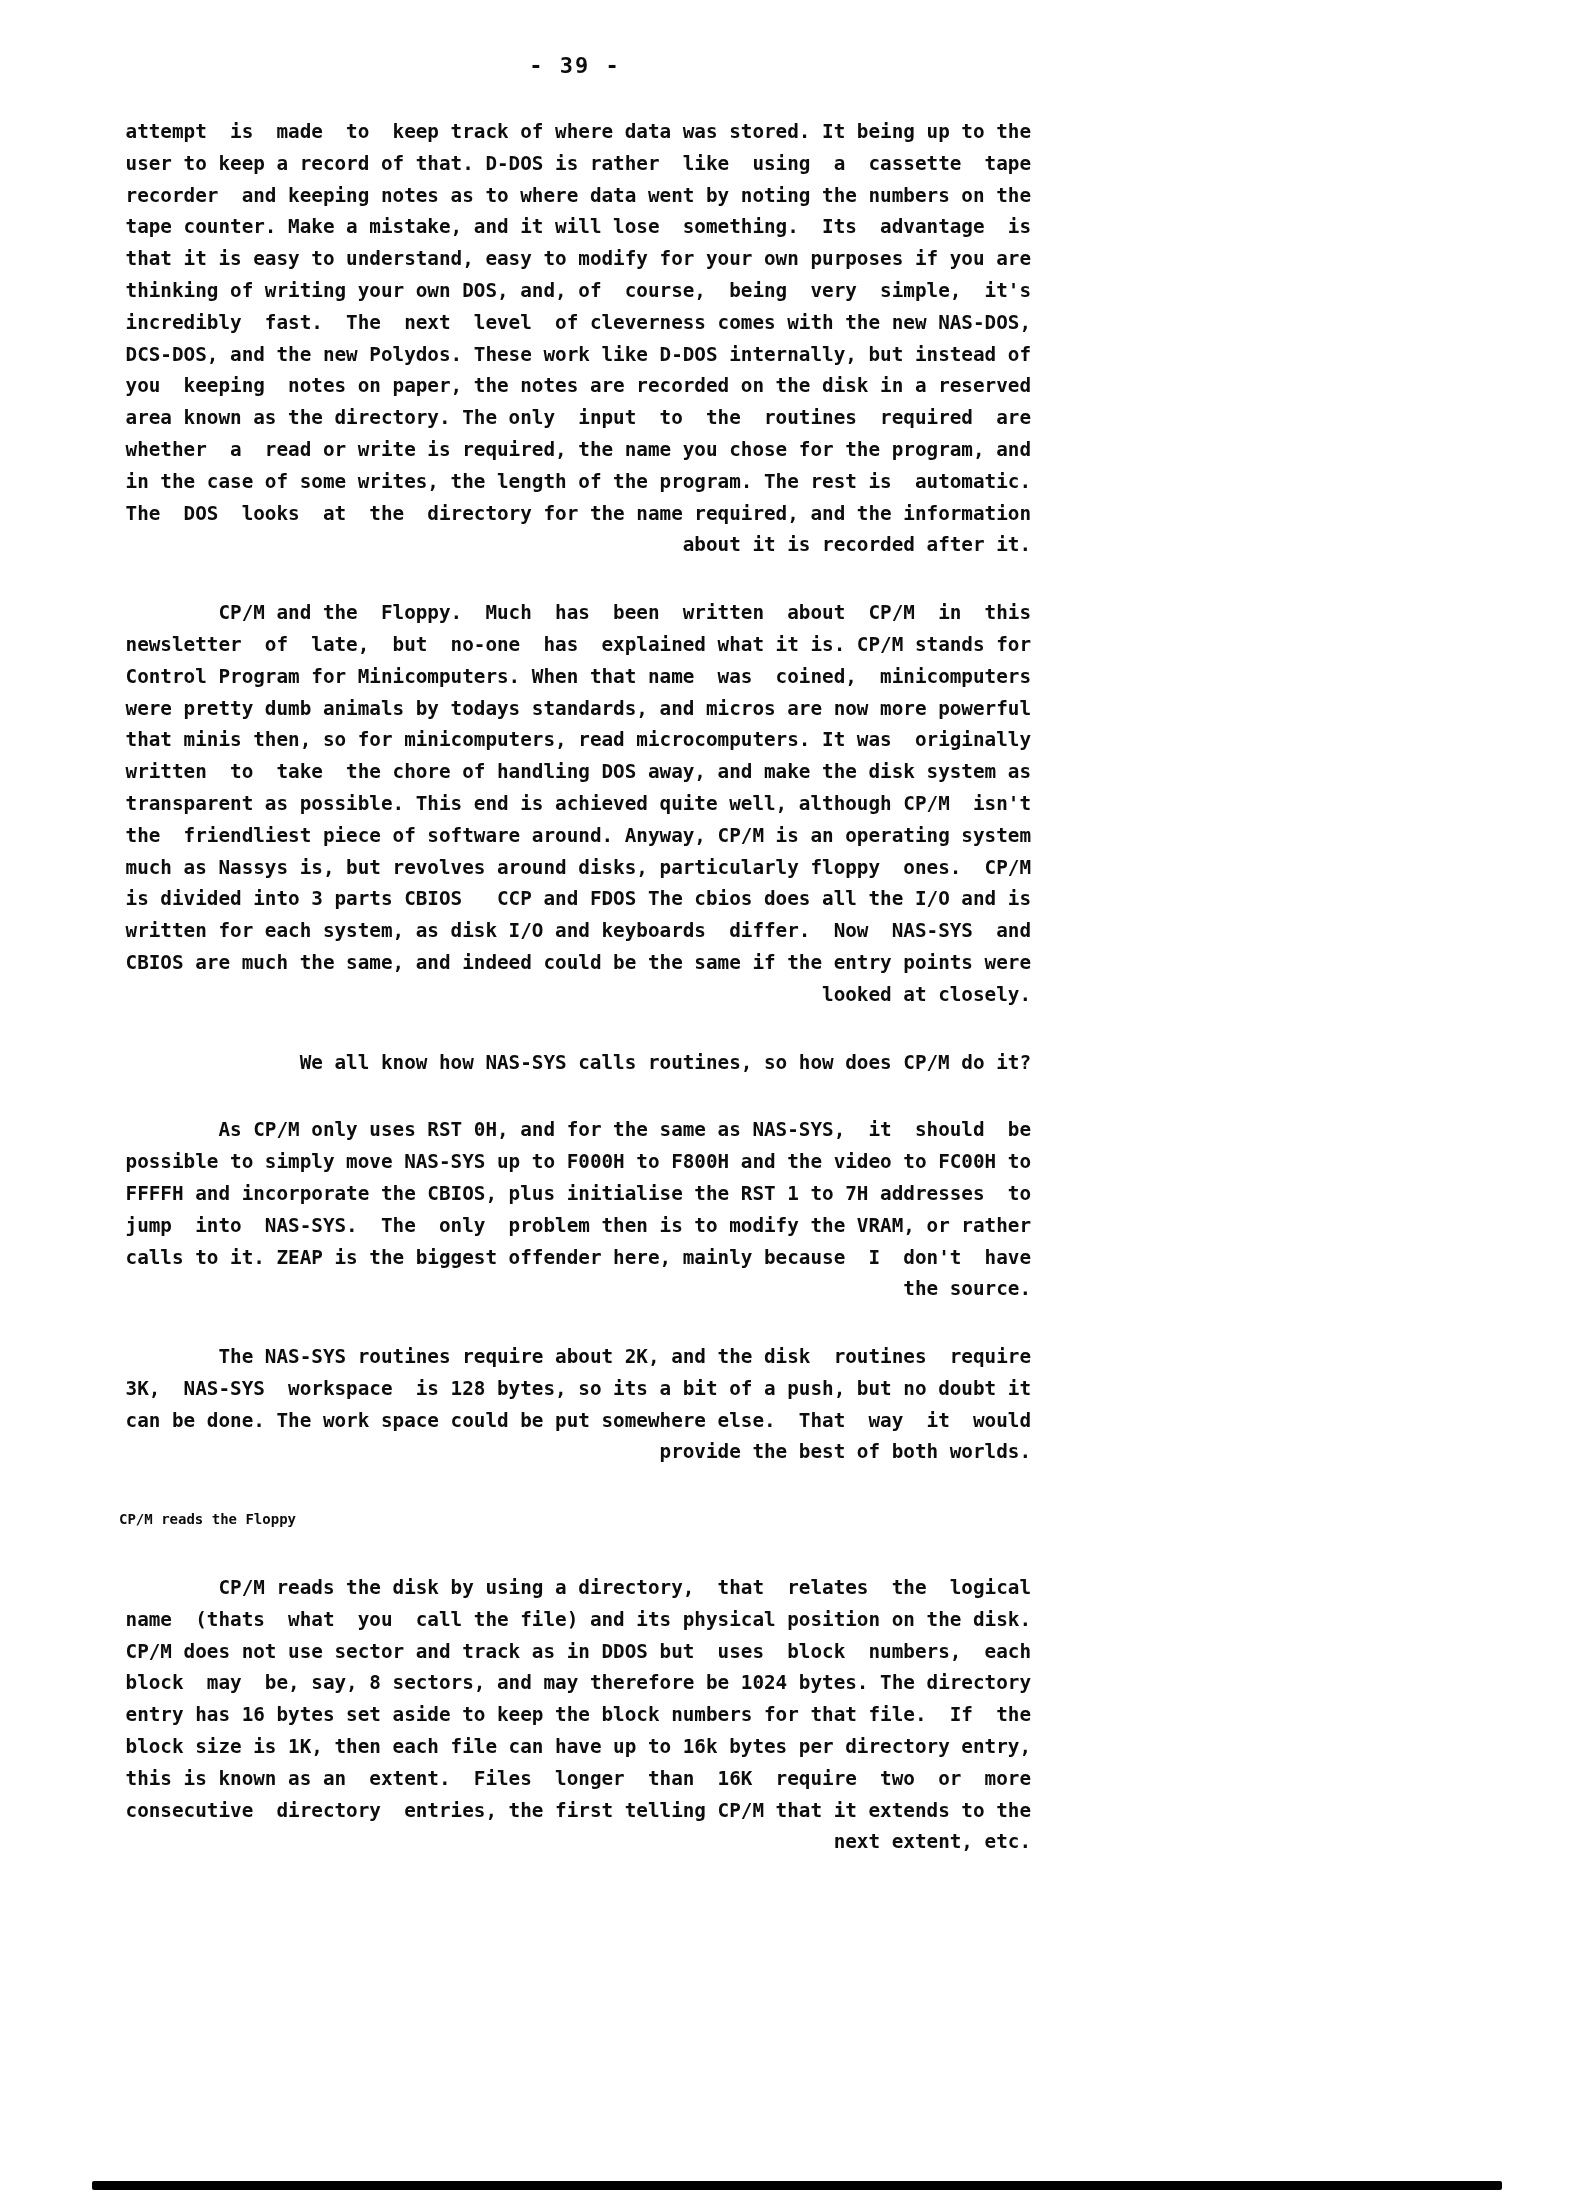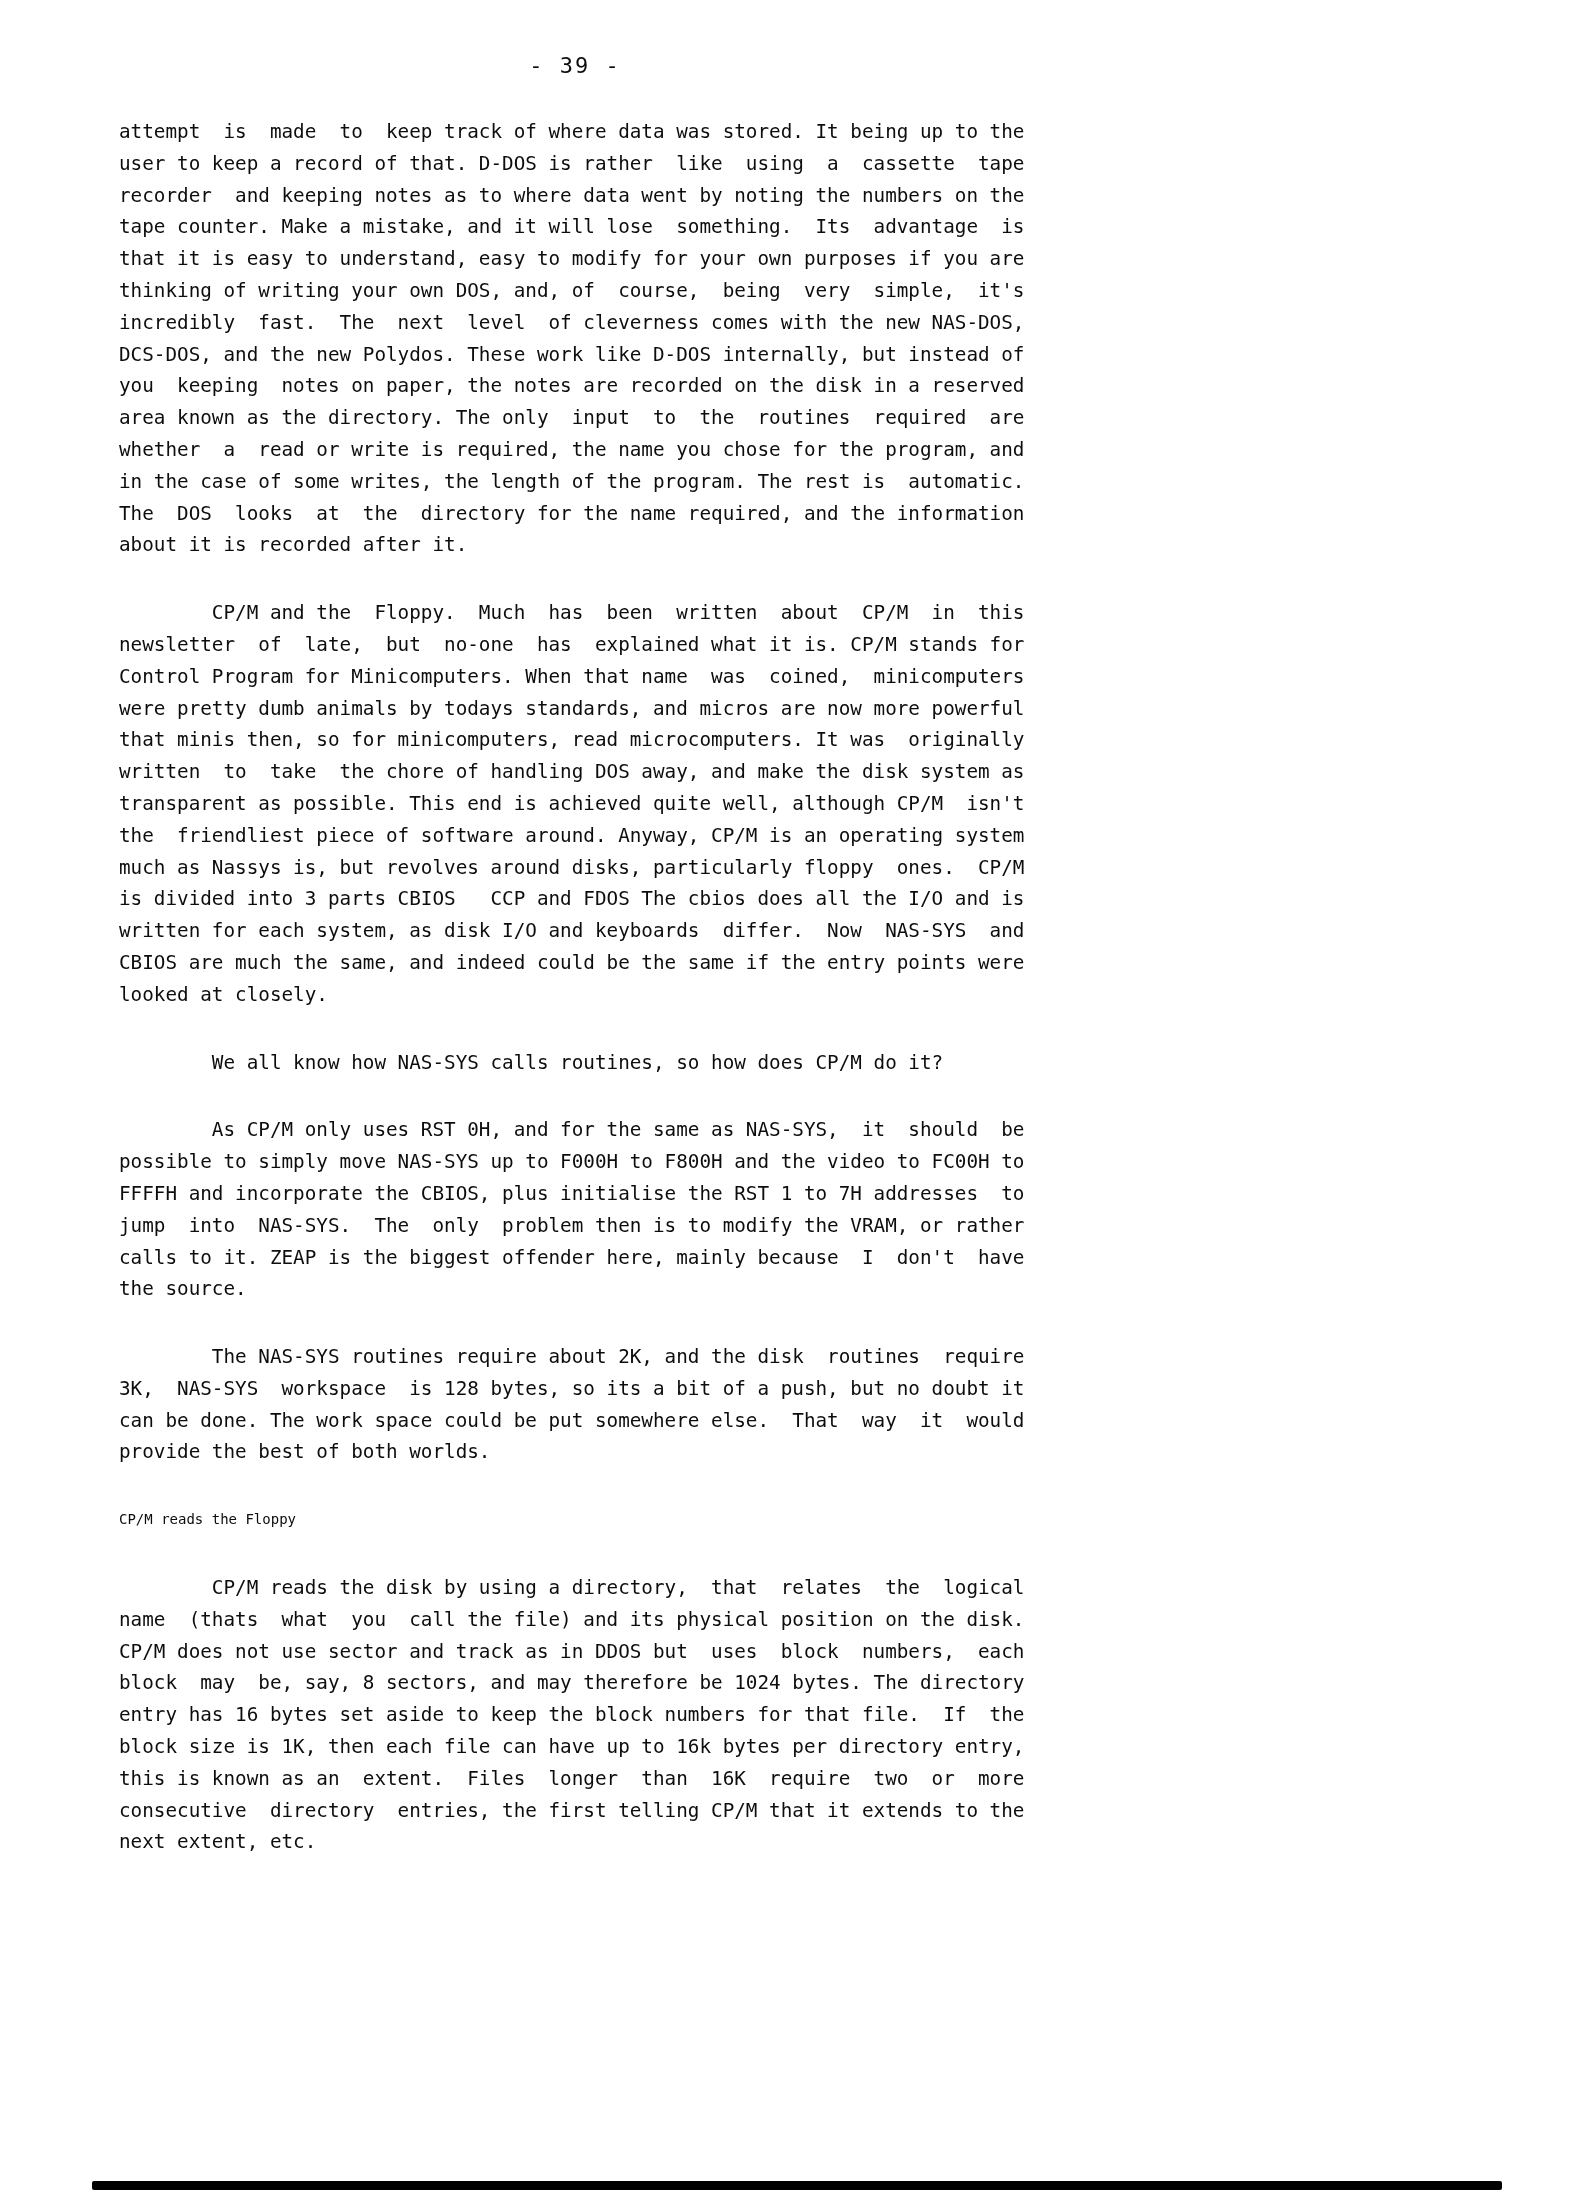--- a/index.html
+++ b/index.html
@@ -7,21 +7,21 @@
     padding: 0;
     background: #ffffff;
   }
   .page {
     position: relative;
     width: 1592px;
     height: 2192px;
     background: #ffffff;
     overflow: hidden;
     font-family: "DejaVu Sans Mono", monospace;
-    font-weight: normal;
+    font-weight: bold;
     color: #0d0d0d;
   }
   .content {
     position: absolute;
     left: 119px;
     top: 50px;
     width: 912px;
   }
   .page-number {
     text-align: center;
@@ -29,20 +29,21 @@
     line-height: 32px;
     margin: 0 0 34px 0;
     white-space: pre;
     letter-spacing: 2px;
   }
   .para {
     white-space: pre;
     font-size: 19.3px;
     line-height: 31.8px;
     margin: 0 0 36px 0;
+    text-align: right;
   }
   .heading {
     white-space: pre;
     font-size: 14px;
     line-height: 31.8px;
     margin: 0 0 36px 0;
   }
   .edge-bar {
     position: absolute;
     left: 92px;

